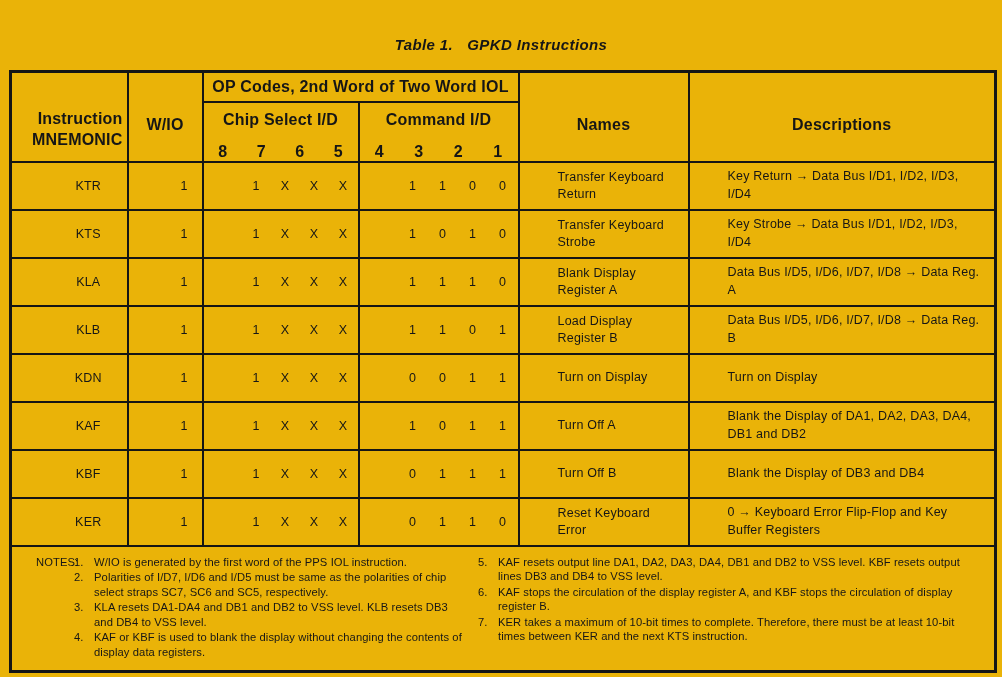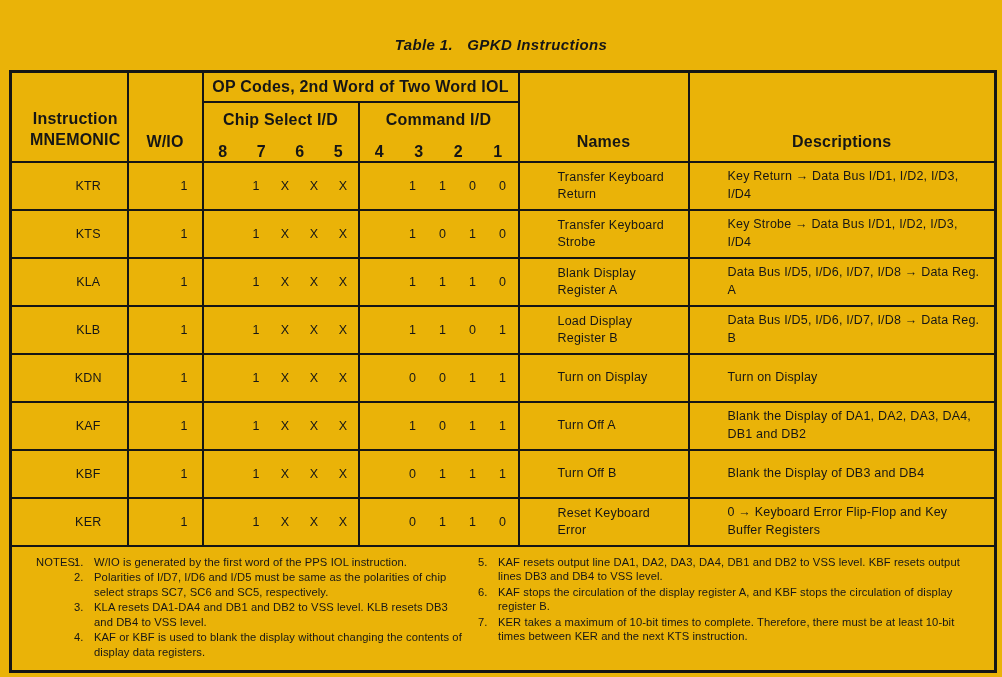--- a/index.html
+++ b/index.html
@@ -27,22 +27,22 @@
     table-layout:fixed;
     width:985px;
     margin:17px 0 0 9px;
     border:3px solid #151515;
   }
   .gpkd th, .gpkd td { border:2px solid #151515; }
 
   
   .gpkd thead th { font-size:16px; font-weight:bold; letter-spacing:.2px; }
   .h-opcodes { height:30px; text-align:center; vertical-align:middle; }
-  .h-mnemonic { text-align:center; vertical-align:bottom; padding:0 4px 10px 16px; line-height:1.3; }
-  .h-wio, .h-names, .h-desc { text-align:center; vertical-align:bottom; padding-bottom:10px; }
+  .h-mnemonic { text-align:right; vertical-align:bottom; padding:0 4px 10px 16px; line-height:1.3; }
+  .h-wio, .h-names, .h-desc { text-align:center; vertical-align:bottom; padding-bottom:27px; }
   .h-group { height:58px; vertical-align:top; padding-top:8px; }
   .h-group .group-label { text-align:center; }
   .h-group .bits { margin-top:14px; }
 
   .bits { display:flex; width:100%; }
   .bits span { flex:1 1 0; text-align:center; }
 
   
   .gpkd tbody tr { height:48px; }
   .gpkd tbody td { font-size:12.5px; vertical-align:middle; letter-spacing:.2px;padding-left:38px; }

